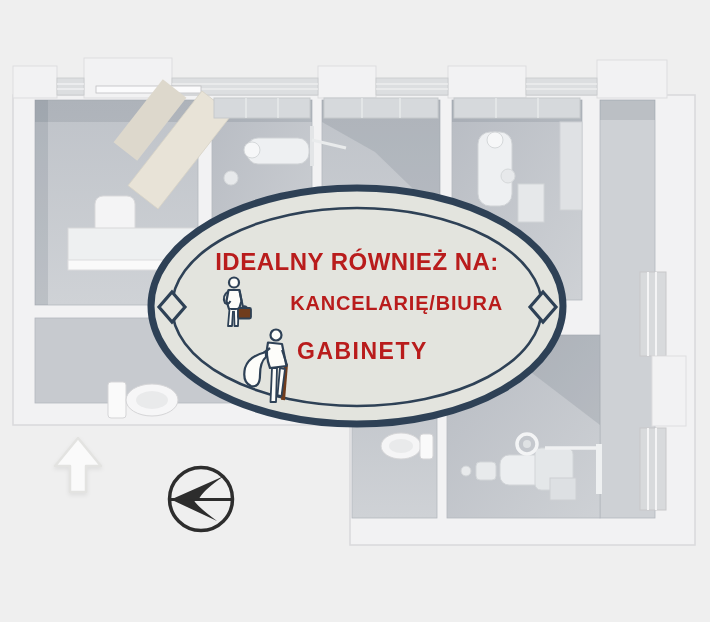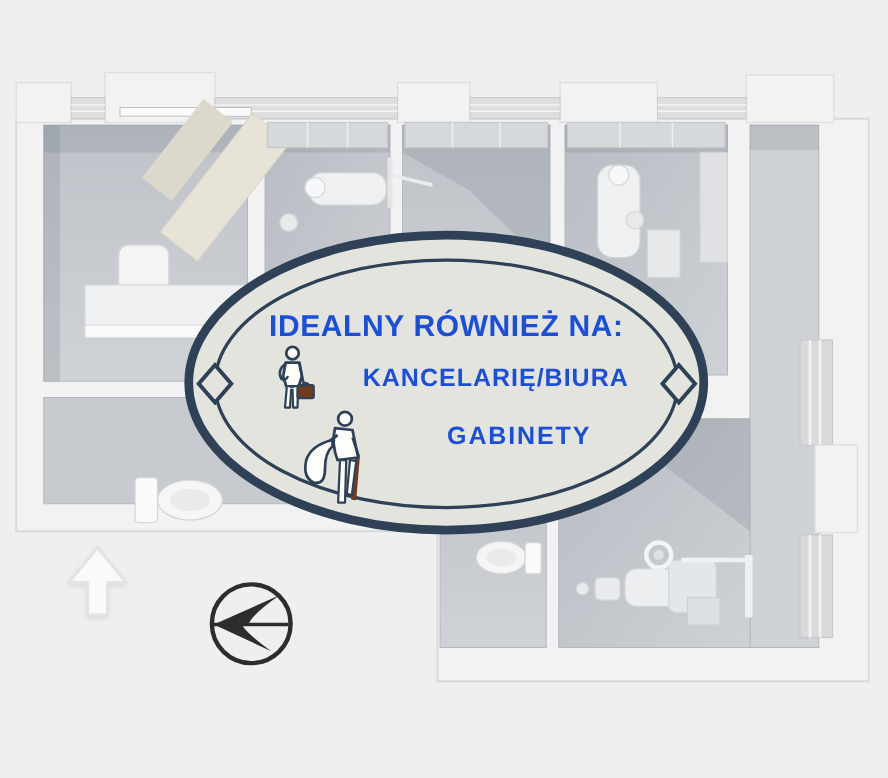--- a/index.html
+++ b/index.html
@@ -4,25 +4,25 @@
 <style>
   html,body{margin:0;padding:0;}
   body{font-family:"Liberation Sans",sans-serif;background:#efefef;}
   .stage{position:relative;width:710px;height:622px;background:#efefef;overflow:hidden;}
   .stage svg{display:block;}
   .plan-svg{position:absolute;left:0;top:0;}
 
   
   .badge{position:absolute;left:147px;top:184px;width:420px;height:245px;z-index:5;}
   .badge-svg{position:absolute;left:0;top:0;}
-  .badge-text{position:absolute;color:#1d4ed8;font-weight:bold;white-space:nowrap;
+  .badge-text{position:absolute;color:#b91c1c;font-weight:bold;white-space:nowrap;
               -webkit-font-smoothing:antialiased;}
   .badge-heading{left:0;top:64px;width:100%;text-align:center;font-size:24px;letter-spacing:.5px;}
   .badge-line1{left:126px;top:108px;width:230px;text-align:right;font-size:20px;letter-spacing:.8px;}
-  .badge-line2{left:150px;top:154px;width:176px;text-align:right;font-size:20px;letter-spacing:1.5px;}
+  .badge-line2{left:150px;top:154px;width:176px;text-align:left;font-size:23px;letter-spacing:1.5px;}
   .badge-icon{position:absolute;}
   .icon-businessman{left:68px;top:92px;}
   .icon-doctor{left:88px;top:144px;}
 
   
   .up-arrow{position:absolute;left:52px;top:434px;z-index:3;
             filter:drop-shadow(0 2px 2px rgba(0,0,0,0.07));}
   .compass{position:absolute;left:164px;top:462px;z-index:3;}
 </style>
 </head>

